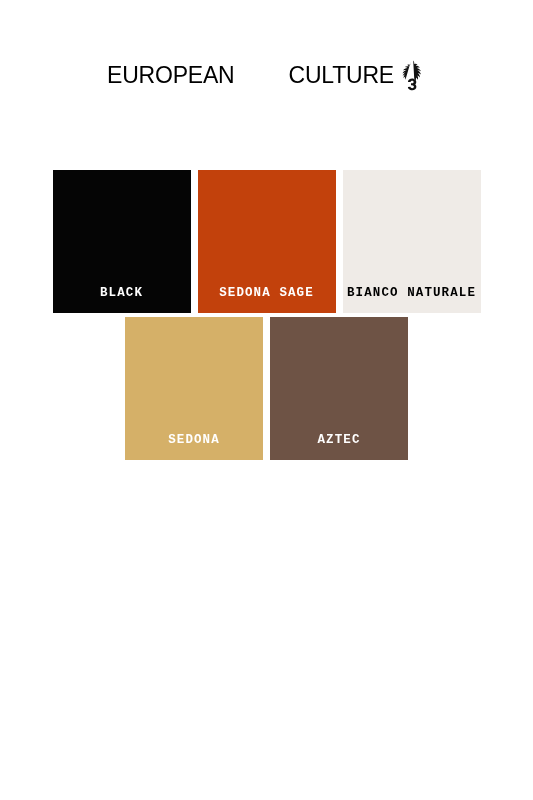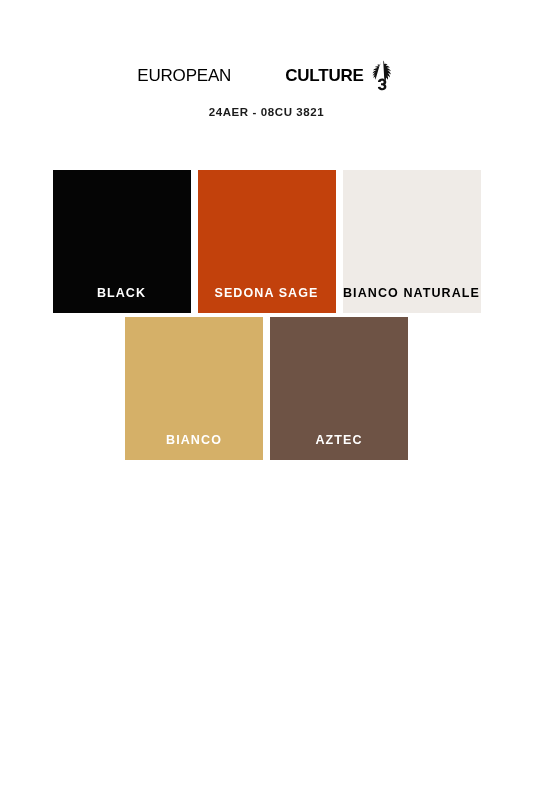--- a/index.html
+++ b/index.html
@@ -32,29 +32,29 @@
   }
   .brand-line {
     display: inline-flex;
     align-items: center;
     justify-content: center;
     gap: 6px;
     line-height: 1;
     white-space: nowrap;
   }
   .brand-word {
-    font-size: 17px;
+    font-size: 23px;
     letter-spacing: -0.2px;
     color: #000000;
   }
   .brand-light {
     font-weight: 400;
   }
   .brand-bold {
-    font-weight: 700;
+    font-weight: 400;
     margin-left: 48px;
   }
   .brand-mark {
     display: inline-block;
     width: 26px;
     height: 34px;
     position: relative;
     top: 1px;
   }
   .brand-mark svg {
@@ -96,20 +96,21 @@
   }
   .swatch-label {
     font-size: 12.5px;
     font-weight: 700;
     letter-spacing: 1.1px;
     color: #ffffff;
     text-align: center;
     padding-bottom: 14px;
     line-height: 1;
     white-space: nowrap;
+    font-family: Liberation Mono, monospace;
   }
   .swatch.is-light .swatch-label {
     color: #000000;
   }
 </style>
 </head>
 <body>
 
 <div class="sheet">
 
@@ -120,40 +121,39 @@
       <span class="brand-mark">
         <svg width="26" height="34" viewBox="0 0 26 34" xmlns="http://www.w3.org/2000/svg">
           <g fill="#111111">
             <path d="M13.2 1.4c.9 1.1 1.2 2.3 1 3.6 1.3-.6 2.4-.4 3.3.6-.9.2-1.5.6-1.8 1.3 1.6-.2 3 .3 4.2 1.6-1.2-.2-2.2-.1-3 .4 1.9.5 3.3 1.6 4.2 3.3-1.3-.7-2.5-1-3.7-.9 1.9 1 3.1 2.4 3.6 4.3-1-.9-2.1-1.4-3.2-1.6 1.4 1.3 2.1 2.8 2.1 4.6-.7-1-1.6-1.7-2.6-2.1.8 1.4 1 2.8.5 4.2-.4-1-1-1.8-1.8-2.3.2 1.4-.1 2.6-.9 3.6-.1-1-.4-1.8-.9-2.4z"></path>
             <path d="M10.6 3.1c-.6 1-.7 2-.4 3-1-.7-2-.8-2.9-.2.7.3 1.2.8 1.4 1.5-1.4-.5-2.7-.3-3.9.7 1.1.1 2 .4 2.6 1-1.8.1-3.2.9-4.3 2.3 1.2-.4 2.3-.5 3.4-.3-1.9.6-3.2 1.7-4 3.4.9-.7 1.9-1.1 3-1.2-1.5.9-2.5 2.2-2.8 3.8.6-.8 1.4-1.3 2.3-1.6-1 1.1-1.5 2.4-1.4 3.8.4-.8.9-1.5 1.6-1.9-.4 1.2-.4 2.3.1 3.3.1-.9.4-1.6.8-2.2z"></path>
             <path d="M11.9 19.4c1.6 0 2.9.6 3.8 1.8.4.6.6 1.2.6 1.9 0 .9-.3 1.7-1 2.3.7.6 1.1 1.4 1.1 2.4 0 1-.4 1.9-1.2 2.5-.8.7-1.8 1-3 1-1.4 0-2.6-.4-3.4-1.3-.6-.6-.9-1.3-.9-2.1l2.6-.2c0 .5.2.8.5 1.1.3.3.7.4 1.2.4.5 0 .9-.1 1.2-.4.3-.3.5-.6.5-1 0-.5-.2-.8-.5-1.1-.3-.2-.8-.4-1.4-.4h-1v-2.1h1c.5 0 .9-.1 1.2-.3.3-.2.4-.5.4-.9 0-.4-.1-.7-.4-.9-.3-.2-.6-.3-1.1-.3-.4 0-.8.1-1.1.4-.3.2-.4.5-.5.9l-2.6-.2c.1-.9.5-1.7 1.2-2.3.9-.8 2-1.2 3.3-1.2z"></path>
           </g>
         </svg>
       </span>
     </div>
-    <div class="refcode">24AER - 08CU 3821</div>
   </div>
 
   <div class="palette">
 
     <div class="swatch-row">
       <div class="swatch" style="background-color: rgb(5, 5, 5);">
         <span class="swatch-label">BLACK</span>
       </div>
       <div class="swatch" style="background-color: #c2410c;">
         <span class="swatch-label">SEDONA SAGE</span>
       </div>
       <div class="swatch is-light" style="background-color: rgb(239, 235, 231);">
         <span class="swatch-label">BIANCO NATURALE</span>
       </div>
     </div>
 
     <div class="swatch-row">
       <div class="swatch" style="background-color: rgb(213, 176, 104);">
-        <span class="swatch-label">BIANCO</span>
+        <span class="swatch-label">SEDONA</span>
       </div>
       <div class="swatch" style="background-color: rgb(110, 83, 69);">
         <span class="swatch-label">AZTEC</span>
       </div>
     </div>
 
   </div>
 
 </div>
 

